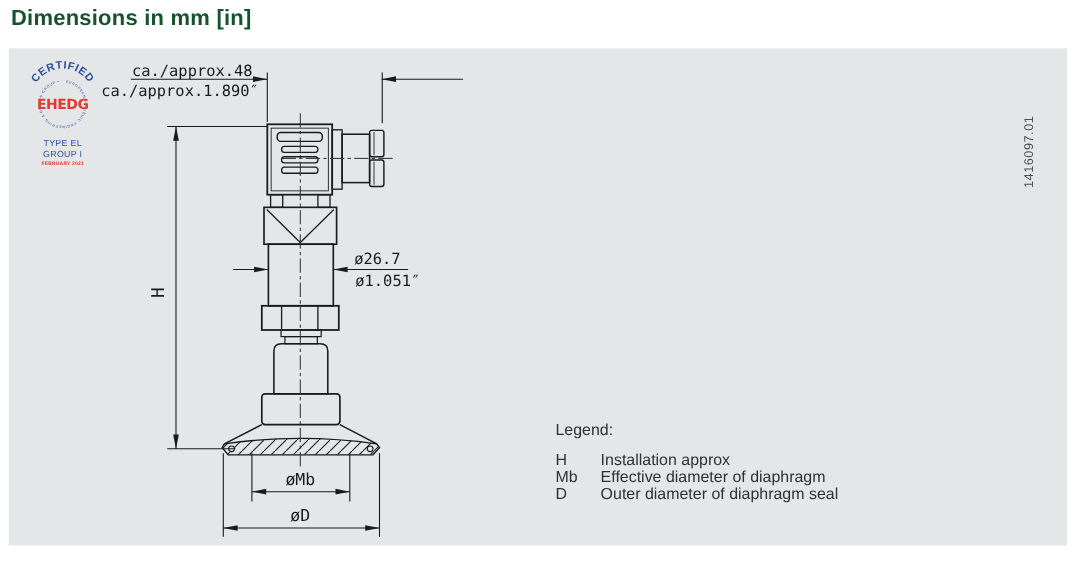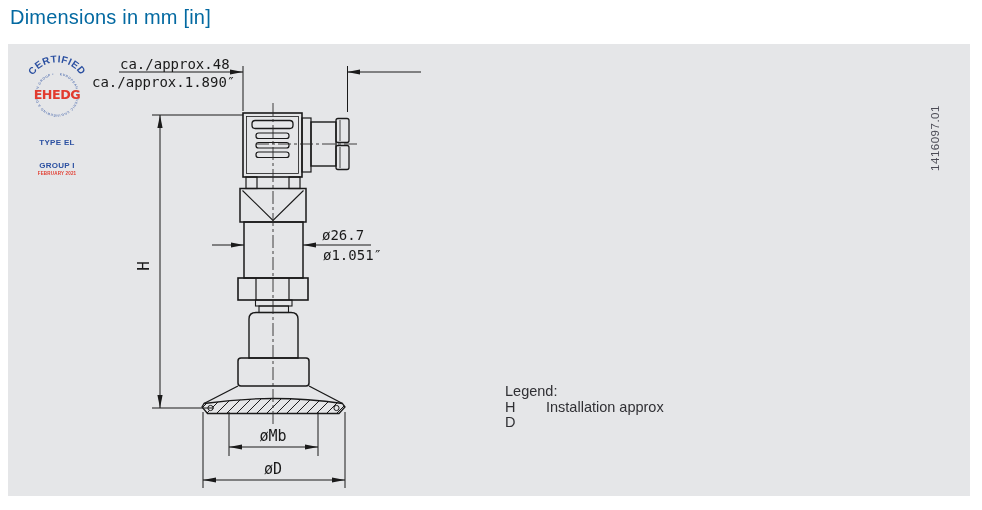--- a/index.html
+++ b/index.html
@@ -5,47 +5,47 @@
   * { margin:0; padding:0; box-sizing:border-box; }
   html,body { width:982px; height:510px; }
   body {
     position:relative;
     background:#ffffff;
     font-family:"Liberation Sans", sans-serif;
     overflow:hidden;
   }
   .page-title {
     position:absolute; left:10px; top:6px;
-    font-size:20px; font-weight:normal; color:#0369a1;
+    font-size:20px; font-weight:bold; color:#14532d;
     letter-spacing:0.2px;
   }
   .panel {
     position:absolute; left:8px; top:44px;
     width:962px; height:452px;
     background:#e5e6e8;
   }
   svg.draw { position:absolute; left:0; top:0; }
 
   
   .legend {
     position:absolute; left:505px; top:384px;
     color:#303034; font-size:14.5px; line-height:15.5px;
   }
-  .legend-heading { margin-bottom:0; }
+  .legend-heading { margin-bottom:12px; }
   .legend-row { display:flex; }
   .legend-sym { width:41px; flex:0 0 41px; }
 
   
   .logo {
     position:absolute; left:23px; top:55px; width:68px;
     text-align:center; line-height:1;
   }
   .logo-line-blue {
-    color:#2b50a1; font-weight:bold; font-size:8px;
-    letter-spacing:0.3px; margin-top:15px;
+    color:#2b50a1; font-weight:normal; font-size:8px;
+    letter-spacing:0.3px; margin-top:2px;
   }
   .logo-line-red {
     color:#e23b2e; font-weight:bold; font-size:4.5px;
     letter-spacing:0.2px; margin-top:1.5px;
   }
 
   .dimtext {
     font-family:"DejaVu Sans Mono", monospace;
     fill:#1a1a1a;
   }
@@ -189,15 +189,20 @@
   <text x="939" y="138" font-size="11.5" fill="#4b4b55" text-anchor="middle" letter-spacing="0.5" transform="rotate(-90 939 138)" font-family="Liberation Sans, sans-serif">1416097.01</text>
 </svg>
 
 <div class="legend">
   <div class="legend-heading">Legend:</div>
   <div class="legend-row">
     <span class="legend-sym">H</span>
     <span>Installation approx</span>
   </div>
   <div class="legend-row">
+    <span class="legend-sym">Mb</span>
+    <span>Effective diameter of diaphragm</span>
+  </div>
+  <div class="legend-row">
     <span class="legend-sym">D</span>
+    <span>Outer diameter of diaphragm seal</span>
   </div>
 </div>
 
 </body></html>

